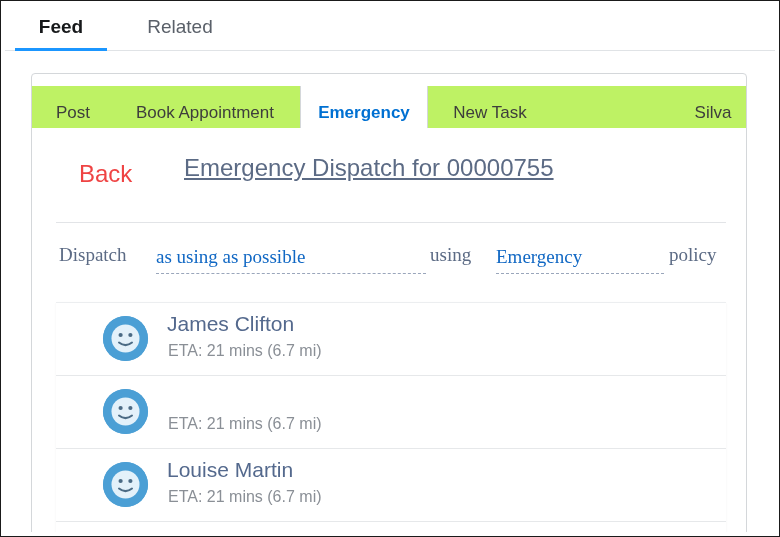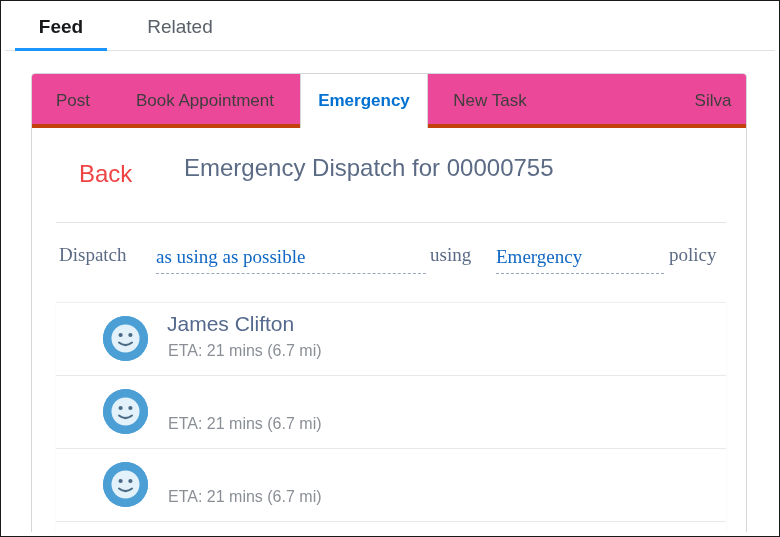--- a/index.html
+++ b/index.html
@@ -72,24 +72,24 @@
     background: #ffffff;
     border: 1px solid #d4d7da;
     border-radius: 4px;
     box-sizing: border-box;
     overflow: hidden;
   }
 
   
   .pub-tabs {
     position: absolute;
-    left: 0; top: 0;
+    left: 0; top: 12px;
     width: 714px;
     height: 54px;
-    background: #ec4899;
+    background: #bef264;
     border-bottom: 4px solid #c2410c;
     box-sizing: border-box;
   }
   .pub-tab {
     position: absolute;
     top: 0;
     height: 54px;
     line-height: 53px;
     font-size: 17px;
     color: #3e3e3c;
@@ -140,20 +140,21 @@
     color: #ef4444;
     cursor: pointer;
   }
   .dispatch-title {
     position: absolute;
     left: 152px;
     top: 4px;
     font-size: 24px;
     color: #5c6b85;
     white-space: nowrap;
+    text-decoration: underline;
   }
 
   .head-rule {
     position: absolute;
     left: 24px;
     top: 94px;
     width: 670px;
     height: 1px;
     background: #e2e4e7;
   }
@@ -323,20 +324,21 @@
           <div class="res-row">
             <div class="avatar">
               <svg viewBox="0 0 45 45" xmlns="http://www.w3.org/2000/svg">
                 <circle cx="22.5" cy="22.5" r="22.5" fill="#4b9fd5"></circle>
                 <circle cx="22.5" cy="22.5" r="14" fill="#e3f1fa"></circle>
                 <circle cx="17.6" cy="19" r="2.1" fill="#4b6b85"></circle>
                 <circle cx="27.4" cy="19" r="2.1" fill="#4b6b85"></circle>
                 <path d="M16 26.5 q6.5 5.2 13 0" stroke="#4b6b85" stroke-width="2" fill="none" stroke-linecap="round"></path>
               </svg>
             </div>
+            <div class="res-name">Louise Martin</div>
             <div class="res-eta">ETA: 21 mins (6.7 mi)</div>
           </div>
 
         </div>
       </div>
     </div>
   </div>
 </div>
 
 </body></html>

